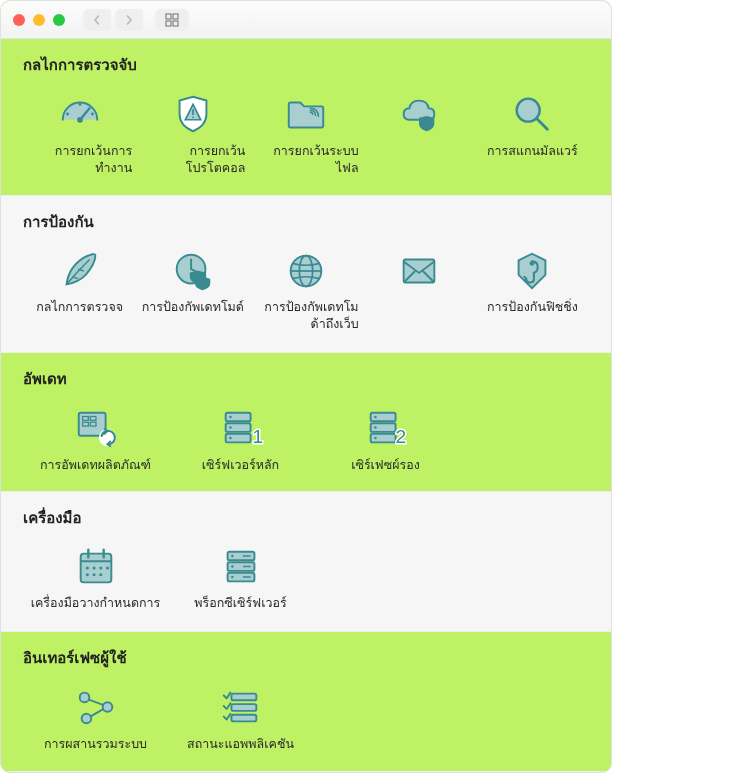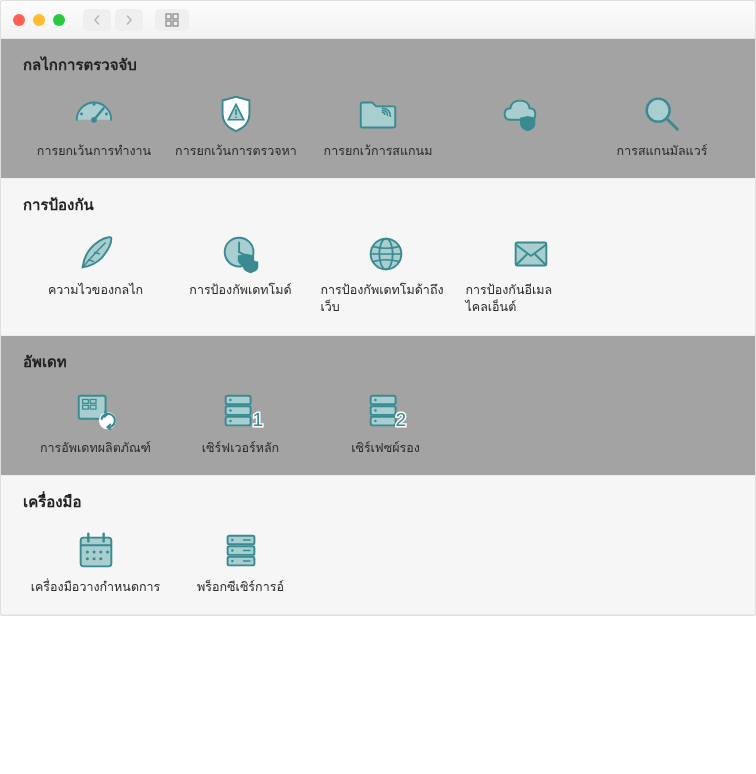--- a/index.html
+++ b/index.html
@@ -2,25 +2,25 @@
 <html><head>
 <meta charset="utf-8">
 <style>
 * { margin: 0; padding: 0; box-sizing: border-box; }
 body {
   font-family: -apple-system, BlinkMacSystemFont, "Segoe UI", sans-serif;
   background: #fff;
   width: 756px;
 }
 .window {
-  width: 756px;
+  width: 612px;
   border: 1px solid #e0e0e0;
-  border-radius: 2px;
+  border-radius: 10px;
   overflow: hidden;
-  background: #a3a3a3;
+  background: #bef264;
 }
 .titlebar {
   height: 38px;
   background: linear-gradient(#fcfcfc, #f3f3f3);
   border-bottom: 1px solid #e6e6e6;
   display: flex;
   align-items: center;
   padding: 0 12px;
   gap: 8px;
 }
@@ -70,21 +70,21 @@
   cursor: pointer;
   padding: 4px 4px 0 4px;
 }
 .icon-wrap {
   width: 46px; height: 46px;
   display: flex; align-items: center; justify-content: center;
 }
 .item-label {
   font-size: 12.5px;
   color: #2a2a2a;
-  text-align: left;
+  text-align: right;
   margin-top: 6px;
   line-height: 1.35;
   max-width: 130px;
 }
 svg { display: block; }
 </style>
 </head>
 <body>
 
 <div class="window">
@@ -127,29 +127,29 @@
               </svg>
             </div>
             <div class="item-label">การยกเว้นการทำงาน</div>
           </div>
           <div class="item">
             <div class="icon-wrap">
               <svg width="46" height="46" viewBox="0 0 48 48">
                 <use href="#shield-warning-icon"></use>
               </svg>
             </div>
-            <div class="item-label">การยกเว้นการตรวจหา</div>
+            <div class="item-label">การยกเว้นโปรโตคอล</div>
           </div>
           <div class="item">
             <div class="icon-wrap">
               <svg width="46" height="46" viewBox="0 0 48 48">
                 <use href="#folder-protocol-icon"></use>
               </svg>
             </div>
-            <div class="item-label">การยกเว้การสแกนม</div>
+            <div class="item-label">การยกเว้นระบบไฟล</div>
           </div>
           <div class="item">
             <div class="icon-wrap">
               <svg width="46" height="46" viewBox="0 0 48 48">
                 <use href="#cloud-shield-icon"></use>
               </svg>
             </div>
           </div>
           <div class="item">
             <div class="icon-wrap">
@@ -163,21 +163,21 @@
       </div>
       <div class="section alt">
         <div class="section-title">การป้องกัน</div>
         <div class="row">
           <div class="item">
             <div class="icon-wrap">
               <svg width="46" height="46" viewBox="0 0 48 48">
                 <use href="#feather-icon"></use>
               </svg>
             </div>
-            <div class="item-label">ความไวของกลไก</div>
+            <div class="item-label">กลไกการตรวจจ</div>
           </div>
           <div class="item">
             <div class="icon-wrap">
               <svg width="46" height="46" viewBox="0 0 48 48">
                 <use href="#clock-shield-icon"></use>
               </svg>
             </div>
             <div class="item-label">การป้องกัพเดทโมด์</div>
           </div>
           <div class="item">
@@ -187,21 +187,28 @@
               </svg>
             </div>
             <div class="item-label">การป้องกัพเดทโมด้าถึงเว็บ</div>
           </div>
           <div class="item">
             <div class="icon-wrap">
               <svg width="46" height="46" viewBox="0 0 48 48">
                 <use href="#mail-icon"></use>
               </svg>
             </div>
-            <div class="item-label">การป้องกันอีเมลไคลเอ็นต์</div>
+          </div>
+          <div class="item">
+            <div class="icon-wrap">
+              <svg width="46" height="46" viewBox="0 0 48 48">
+                <use href="#phishing-icon"></use>
+              </svg>
+            </div>
+            <div class="item-label">การป้องกันฟิชชิ่ง</div>
           </div>
         </div>
       </div>
       <div class="section">
         <div class="section-title">อัพเดท</div>
         <div class="row">
           <div class="item">
             <div class="icon-wrap">
               <svg width="46" height="46" viewBox="0 0 48 48">
                 <use href="#product-update-icon"></use>
@@ -237,21 +244,42 @@
               </svg>
             </div>
             <div class="item-label">เครื่องมือวางกำหนดการ</div>
           </div>
           <div class="item">
             <div class="icon-wrap">
               <svg width="46" height="46" viewBox="0 0 48 48">
                 <use href="#server-icon"></use>
               </svg>
             </div>
-            <div class="item-label">พร็อกซีเซิร์การอ์</div>
+            <div class="item-label">พร็อกซีเซิร์ฟเวอร์</div>
+          </div>
+        </div>
+      </div>
+      <div class="section">
+        <div class="section-title">อินเทอร์เฟซผู้ใช้</div>
+        <div class="row">
+          <div class="item">
+            <div class="icon-wrap">
+              <svg width="46" height="46" viewBox="0 0 48 48">
+                <use href="#integration-icon"></use>
+              </svg>
+            </div>
+            <div class="item-label">การผสานรวมระบบ</div>
+          </div>
+          <div class="item">
+            <div class="icon-wrap">
+              <svg width="46" height="46" viewBox="0 0 48 48">
+                <use href="#status-icon"></use>
+              </svg>
+            </div>
+            <div class="item-label">สถานะแอพพลิเคชัน</div>
           </div>
         </div>
       </div>
     </div>
 </div>
 
 <svg width="0" height="0" style="position:absolute">
 <defs>
 <g id="performance-icon">
   <path d="M6 30 A18 18 0 0 1 42 30" fill="#a8ced0" stroke="#3a8a91" stroke-width="2" stroke-linecap="round"></path>

